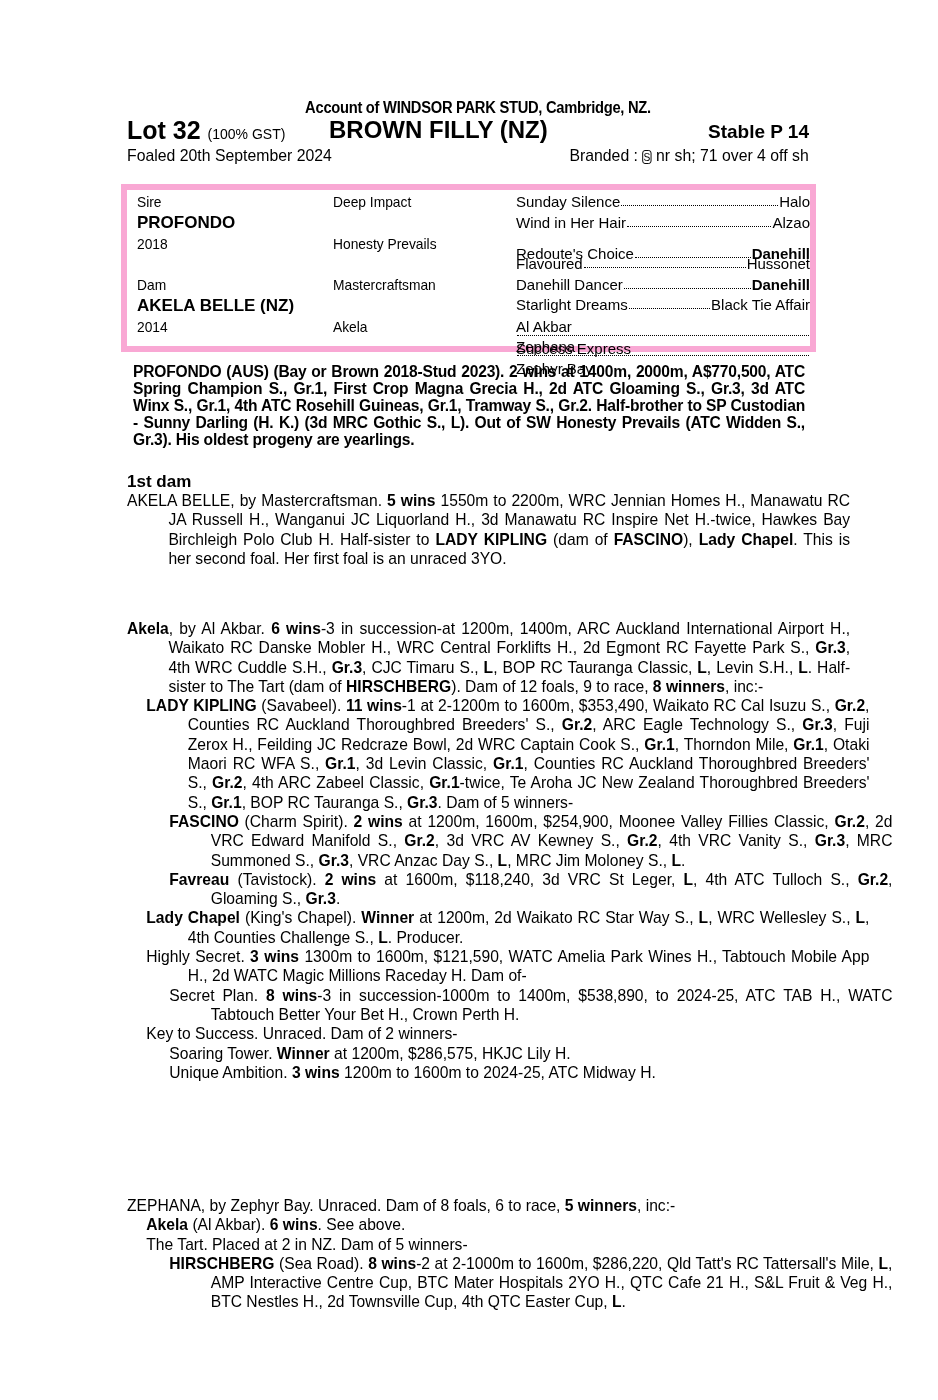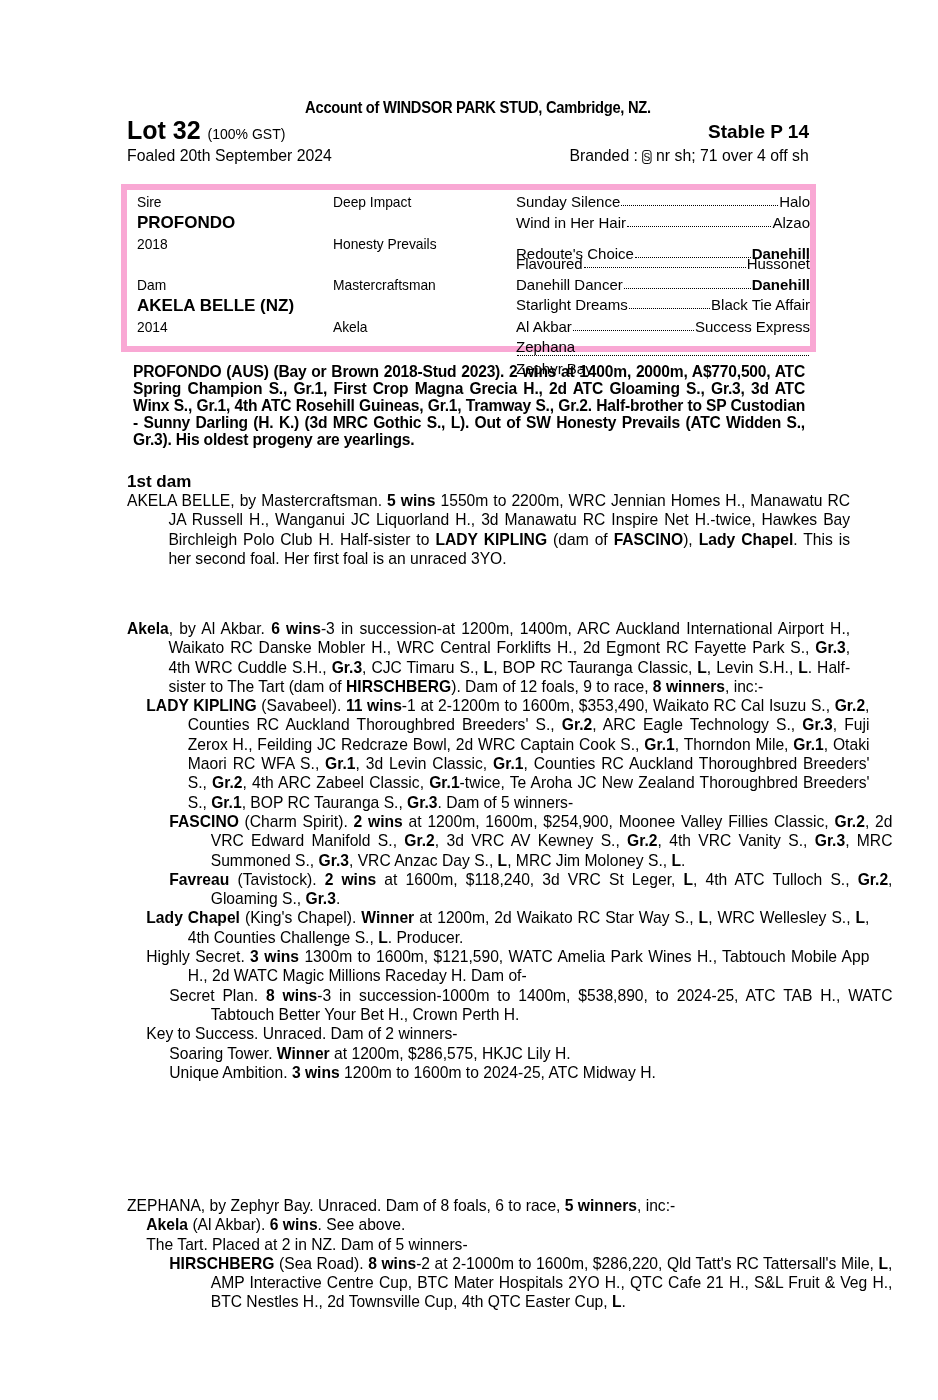--- a/index.html
+++ b/index.html
@@ -31,20 +31,21 @@
   .p2 { padding-left: 91px; text-indent: -45px; width: 741px; }
   .b { font-weight: bold; }
 </style>
 </head>
 <body>
 
 <div class="page">
   <div class="account">Account of WINDSOR PARK STUD, Cambridge, NZ.</div>
   <div class="lotline">
     <span class="lot"><span>Lot 32</span> <span class="gst">(100% GST)</span></span>
+    <span class="title">BROWN FILLY (NZ)</span>
     <span class="stable">Stable P 14</span>
   </div>
   <div class="foaled">
     <span>Foaled 20th September 2024</span>
     <span class="brand"><span>Branded : </span><span class="brand-s">S</span><span> nr sh; 71 over 4 off sh</span></span>
   </div>
 </div>
 
 <div class="pedigree">
   <div class="ped-cell" style="left:10px; top:3px;">Sire</div>
@@ -82,21 +83,21 @@
   <div class="ped-line" style="top:86px;">
       <span class="l">Danehill Dancer</span>
       <span class="dots"></span>
       <span class="r b">Danehill</span>
     </div>
   <div class="ped-line" style="top:106px;">
       <span class="l">Starlight Dreams</span>
       <span class="dots"></span>
       <span class="r">Black Tie Affair</span>
     </div>
-  <div class="ped-line" style="top:128px;">
+  <div class="ped-line" style="top:128px;flex-direction:column;">
       <span class="l">Al Akbar</span>
       <span class="dots"></span>
       <span class="r">Success Express</span>
     </div>
   <div class="ped-line" style="top:148px;flex-direction:column;">
       <span class="l">Zephana</span>
       <span class="dots"></span>
       <span class="r">Zephyr Bay</span>
     </div>
 </div>

